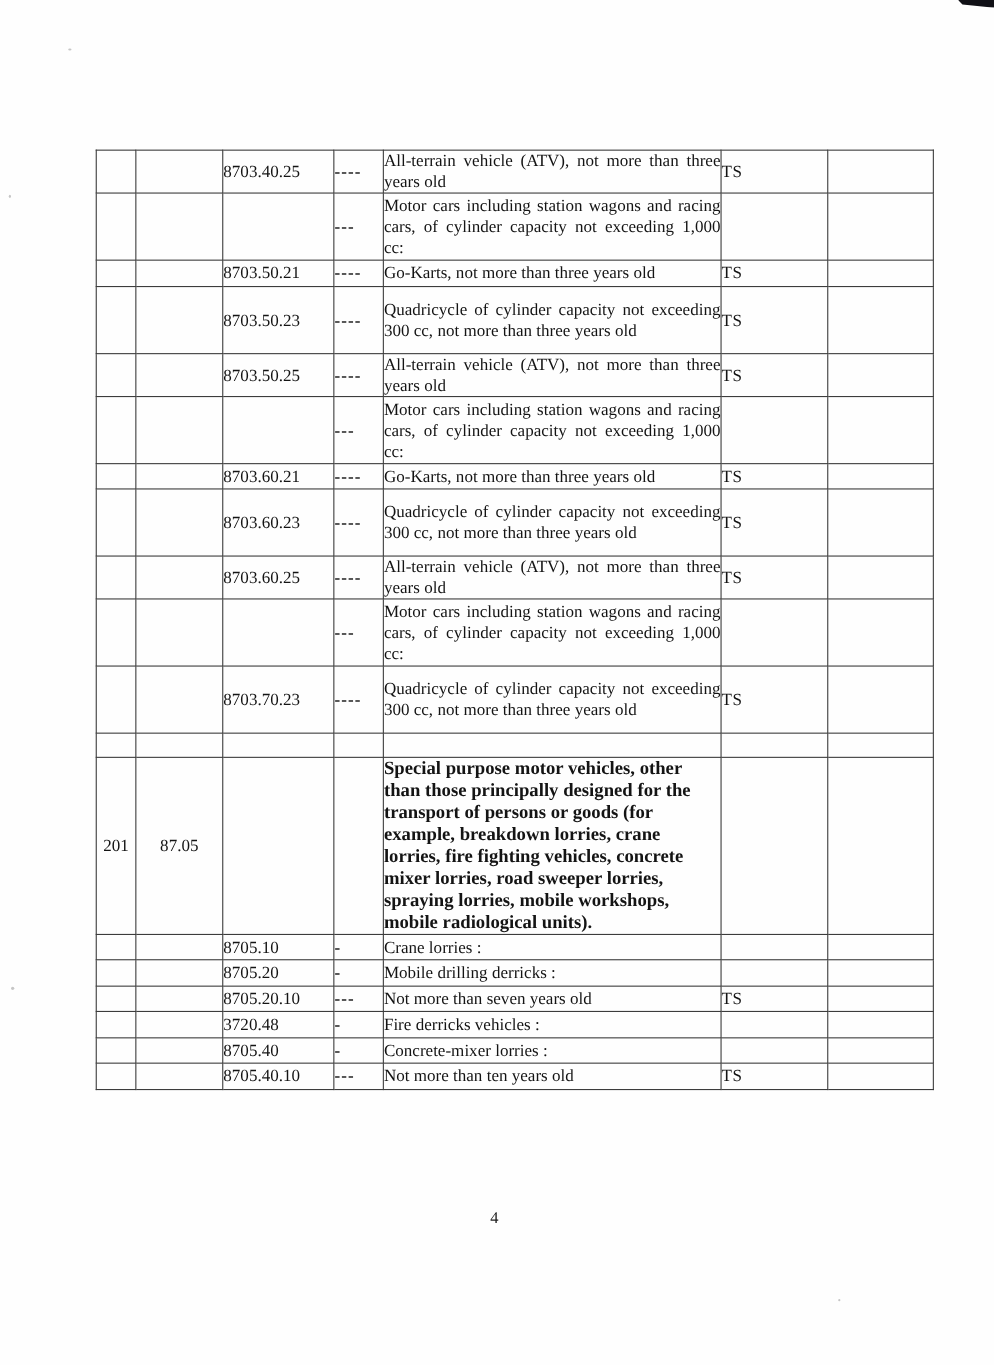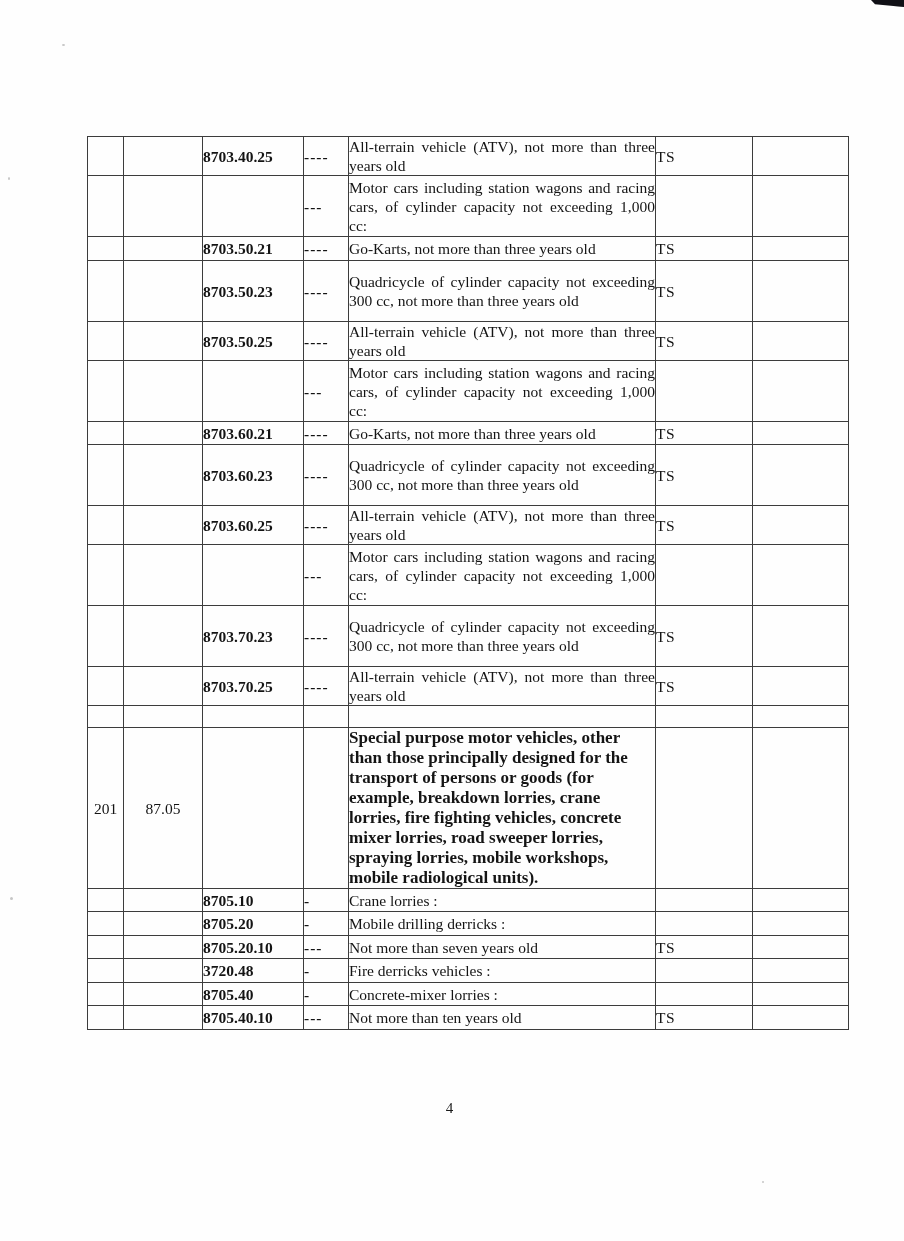--- a/index.html
+++ b/index.html
@@ -33,21 +33,21 @@
   }
   table.tariff td{
     border:1.5px solid #3c3c3c;
     padding:0;
     vertical-align:middle;
     font-size:15.5px;line-height:19px;
     color:#141414;
     overflow:hidden;
   }
   .c-no,.c-head{text-align:center;font-weight:normal;font-size:16px;}
-  .c-code{padding-left:10px;font-size:15.5px;font-weight:bold;}
+  .c-code{padding-left:10px;font-size:15.5px;}
   .c-dash{padding-left:12px;font-weight:bold;letter-spacing:1px;}
   .c-desc{padding:2px 8px 2px 8px;text-align:justify;}
   .c-desc.bold-desc{font-weight:bold;text-align:left;line-height:20px;font-size:17px;}
   .c-ts{text-align:left;font-weight:normal;font-size:16px;letter-spacing:.5px;}
   .c-extra{}
 
   
   .rh22{height:22px}.rh23{height:23px}.rh24{height:24px}
   .rh36{height:36px}.rh39{height:39px}.rh61{height:61px}.rh161{height:161px}
 
@@ -184,29 +184,20 @@
       <tr class="rh61">
         <td class="c-no"></td>
         <td class="c-head"></td>
         <td class="c-code">8703.70.23</td>
         <td class="c-dash">----</td>
         <td class="c-desc">Quadricycle of cylinder capacity not exceeding 300 cc, not more than three years old</td>
         <td class="c-ts">TS</td>
         <td class="c-extra"></td>
       </tr>
 
-      <tr class="rh39">
-        <td class="c-no"></td>
-        <td class="c-head"></td>
-        <td class="c-code">8703.70.25</td>
-        <td class="c-dash">----</td>
-        <td class="c-desc">All-terrain vehicle (ATV), not more than three years old</td>
-        <td class="c-ts">TS</td>
-        <td class="c-extra"></td>
-      </tr>
 
       <tr class="rh22">
         <td class="c-no"></td>
         <td class="c-head"></td>
         <td class="c-code"></td>
         <td class="c-dash"></td>
         <td class="c-desc"></td>
         <td class="c-ts"></td>
         <td class="c-extra"></td>
       </tr>

